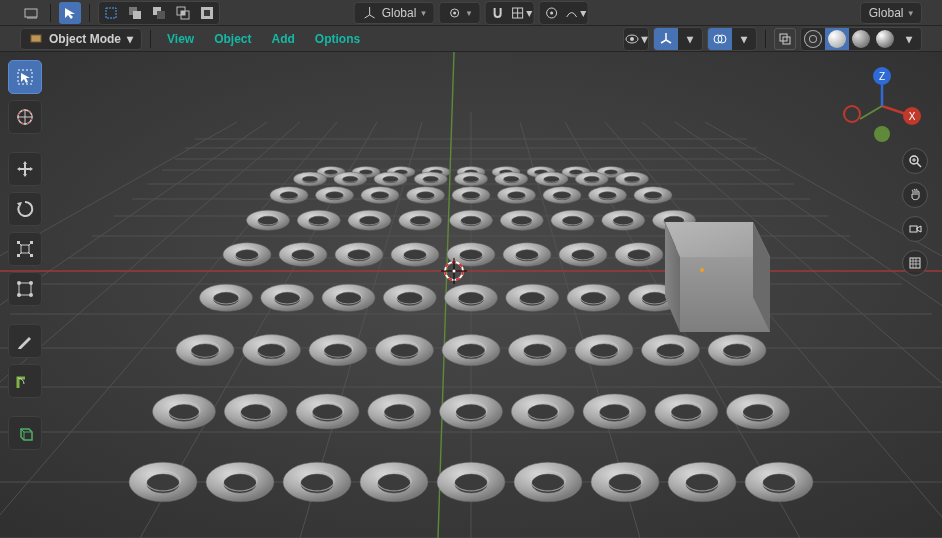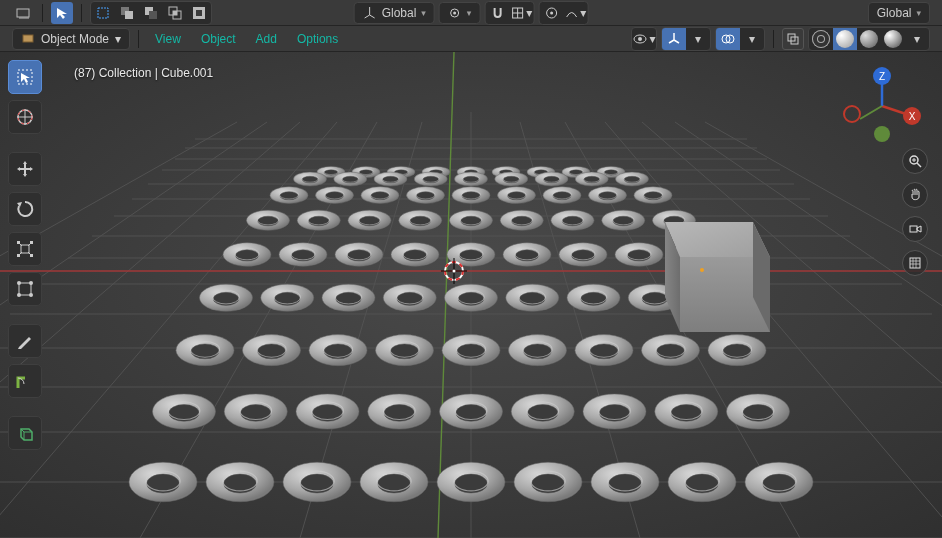--- a/index.html
+++ b/index.html
@@ -13,25 +13,25 @@
     position: relative;
   }
 
   
   .header-row {
     height: 26px;
     background: #3a3a3a;
     border-bottom: 1px solid #242424;
     display: flex;
     align-items: center;
-    padding: 0 12px;
+    padding: 0 20px;
     gap: 4px;
     position: relative;
   }
-  .header-row.second { background: #3a3a3a; }
+  .header-row.second { background: #3a3a3a; font-weight: bold; }
   .hdr-left, .hdr-center, .hdr-right { display: flex; align-items: center; gap: 4px; }
   .hdr-center { position: absolute; left: 50%; transform: translateX(-50%); }
   .hdr-right { margin-left: auto; }
 
   .icon-btn {
     width: 22px; height: 22px;
     display: flex; align-items: center; justify-content: center;
     border-radius: 3px;
     cursor: pointer;
     color: #c8c8c8;
@@ -611,21 +611,20 @@
   <g transform="translate(454,219)">
     <circle r="9" fill="none" stroke="#fff" stroke-width="2"></circle>
     <circle r="9" fill="none" stroke="#d33" stroke-width="2" stroke-dasharray="4 4"></circle>
     <line x1="-13" y1="0" x2="13" y2="0" stroke="#000" stroke-width="1"></line>
     <line x1="0" y1="-13" x2="0" y2="13" stroke="#000" stroke-width="1"></line>
     <circle r="1.5" fill="#fff"></circle>
   </g>
 </svg>
 
 <div class="overlay-info">
-  <div>(87) Collection  | Cube.001</div>
 </div>
 
 <div class="left-toolbar">
   <div class="tool active">
     <svg width="20" height="20">
           <rect x="3" y="3" width="14" height="14" fill="none" stroke="#fff" stroke-dasharray="2 2"></rect>
           <path d="M6 6 L6 15 L9 12 L11 16 L13 15 L11 11 L15 11 Z" fill="#fff"></path>
         </svg>
   </div>
   <div class="tool">

